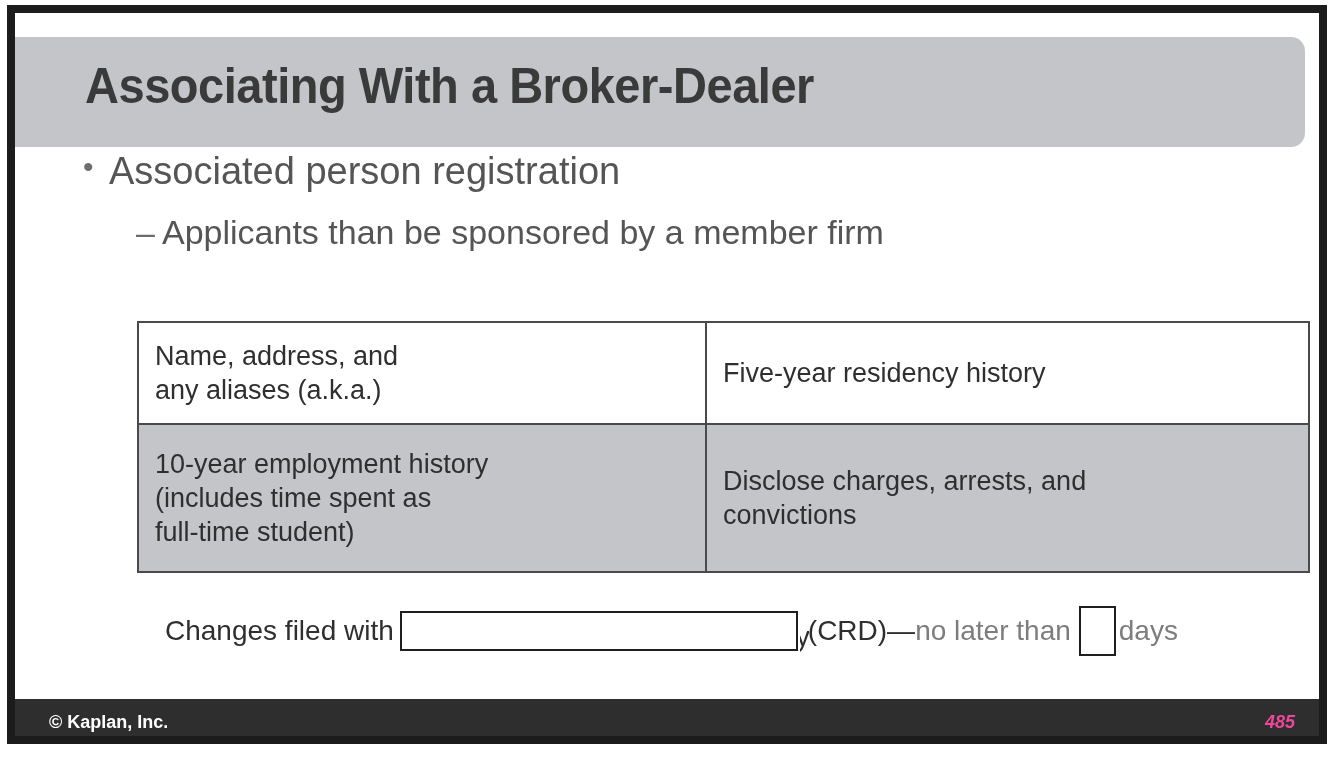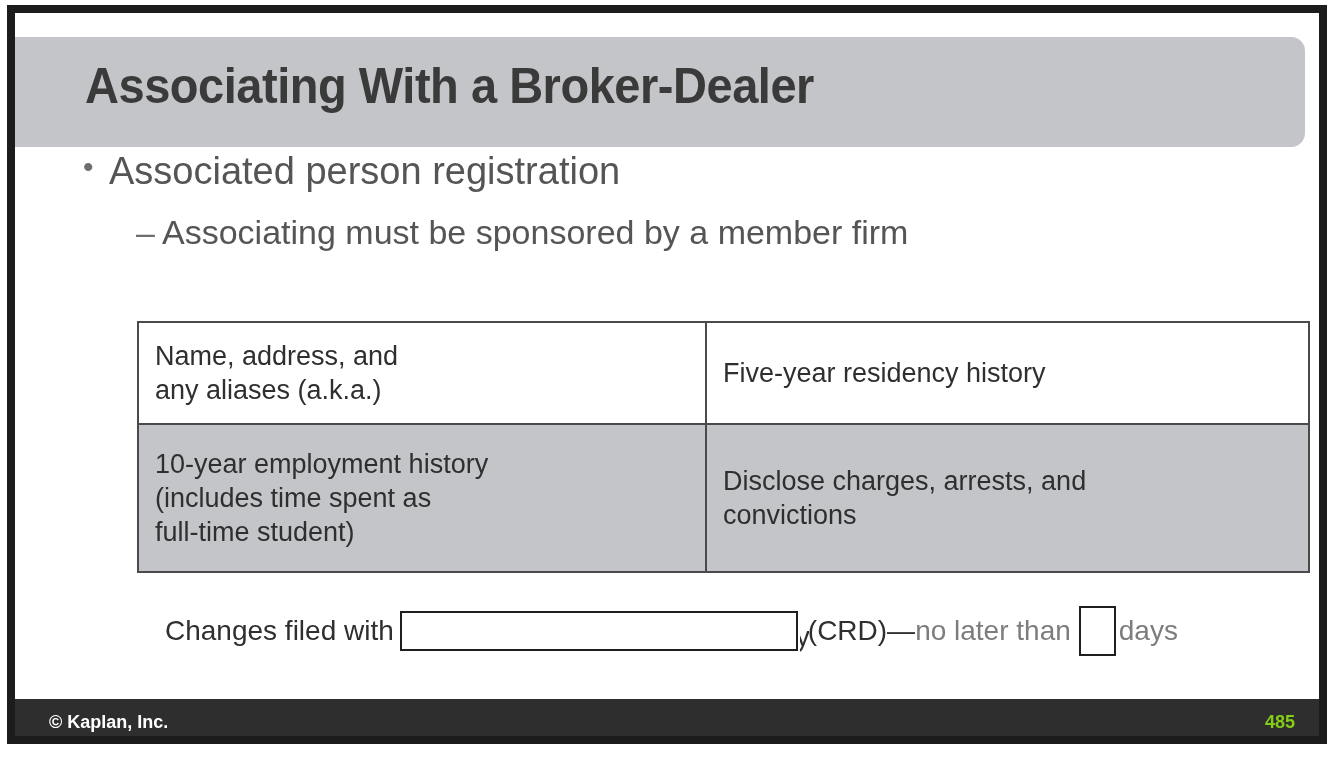--- a/index.html
+++ b/index.html
@@ -193,39 +193,40 @@
     font-size: 18px;
     font-weight: bold;
     color: #ffffff;
   }
   #footer-page {
     position: absolute;
     right: 24px;
     top: 13px;
     font-size: 18px;
     font-weight: bold;
-    color: #84cc16;
+    color: #ec4899;
+    font-style: italic;
   }
 </style>
 </head>
 <body>
 
 <div id="slide">
   <div id="slide-inner">
 
     <div id="title-band">
       <div id="slide-title">Associating With a Broker-Dealer</div>
     </div>
 
     <div class="bullet-l1">
       <span class="dot">•</span><span>Associated person registration</span>
     </div>
 
     <div class="bullet-l2">
-      <span class="dash">–</span><span>Associating must be sponsored by a member firm</span>
+      <span class="dash">–</span><span>Applicants than be sponsored by a member firm</span>
     </div>
 
 
     <table id="info-table">
       <tbody>
         <tr class="row-top">
           <td class="col-a">
             <span class="cell-line">Name, address, and</span>
             <span class="cell-line">any aliases (a.k.a.)</span>
           </td>

